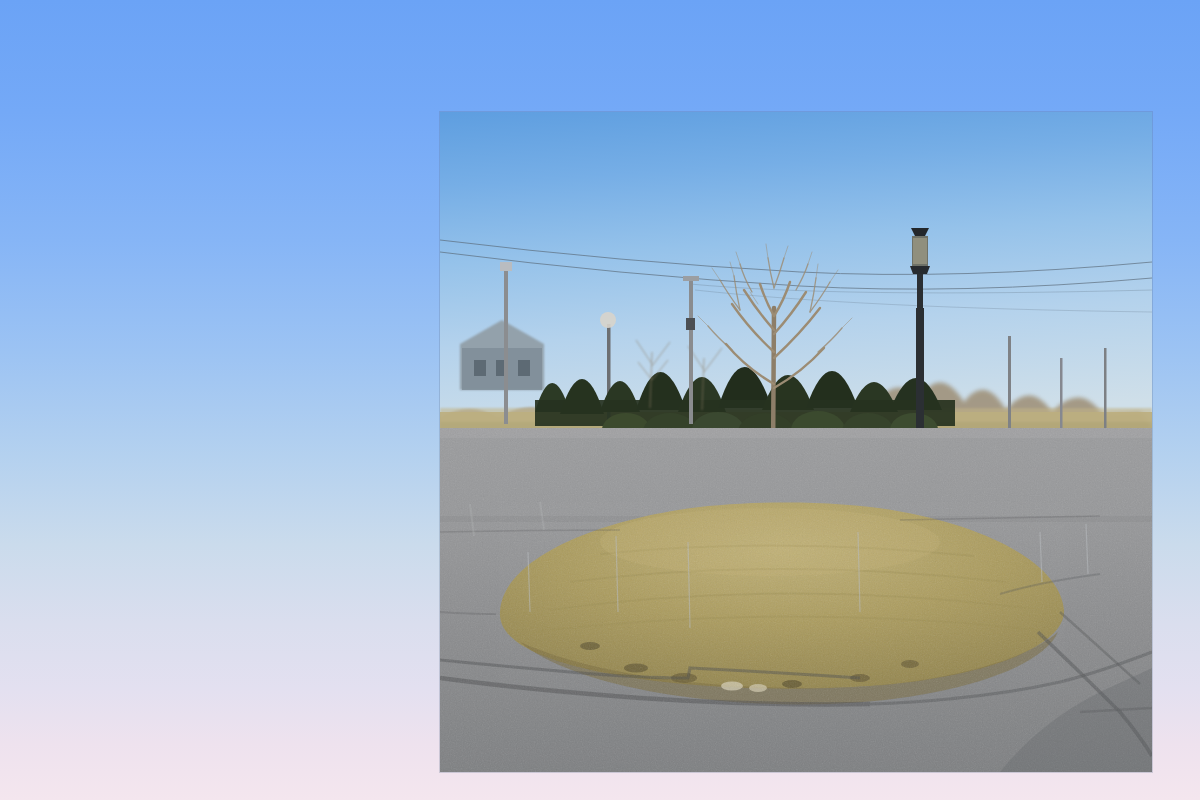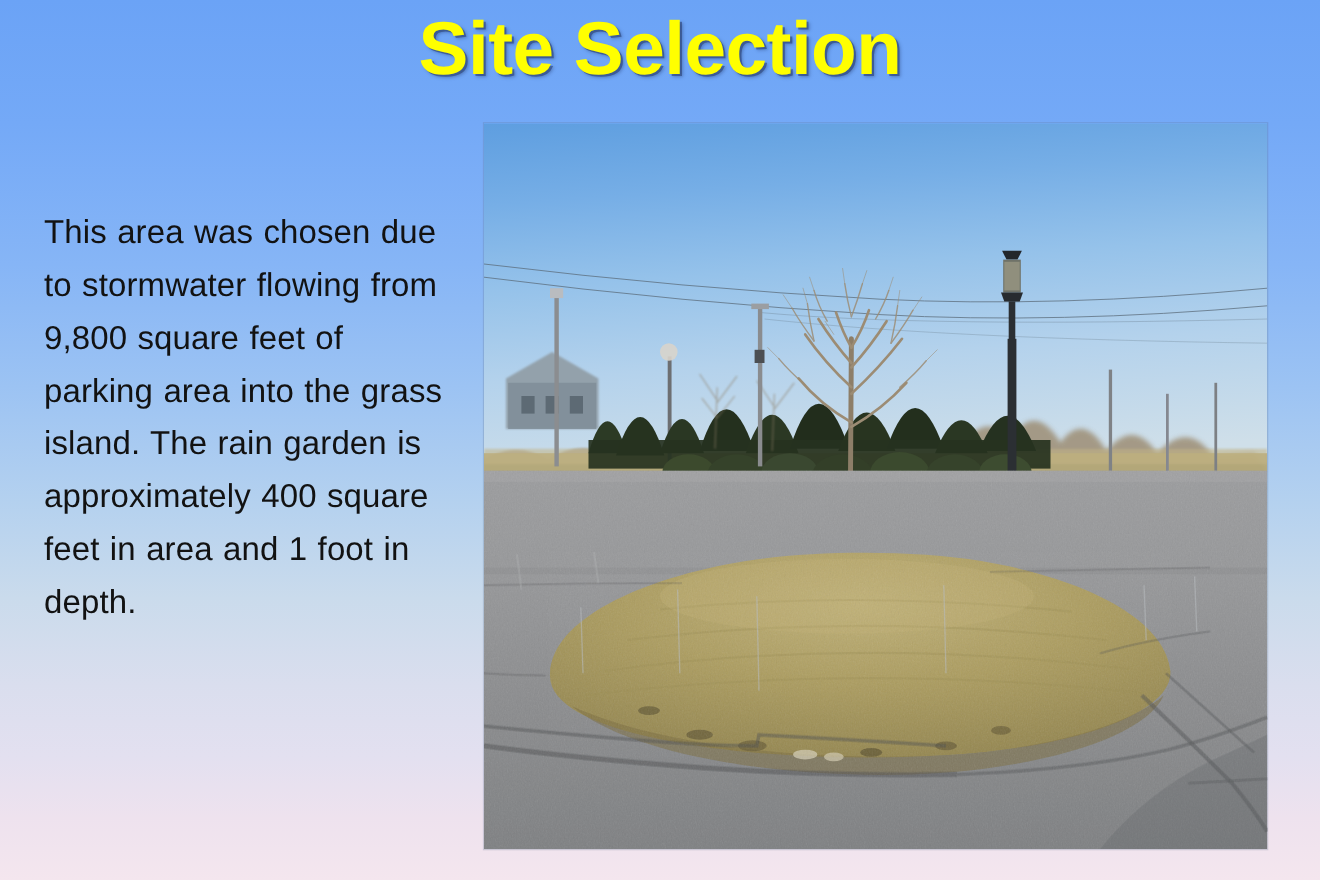--- a/index.html
+++ b/index.html
@@ -73,23 +73,21 @@
     overflow: hidden;
     box-shadow: 0 0 0 1px rgba(90,110,140,0.25);
   }
   .photo svg { display: block; width: 712px; height: 660px; }
 </style>
 </head>
 <body>
 
 <div class="slide">
 
-  <div class="title">Site Selection</div>
-
-  <div class="body-text">This area was chosen due to stormwater flowing from 9,800 square feet of parking area into the grass island. The rain garden is approximately 400 square feet in area and 1 foot in depth.</div>
+
 
   <div class="photo">
     <svg viewBox="0 0 712 660" preserveAspectRatio="none">
       <defs>
 
         <linearGradient id="skyGrad" x1="0" y1="0" x2="0.15" y2="1">
           <stop offset="0%" stop-color="#5e9ee0"></stop>
           <stop offset="22%" stop-color="#76aee6"></stop>
           <stop offset="45%" stop-color="#95c2ea"></stop>
           <stop offset="70%" stop-color="#b4d2ec"></stop>

